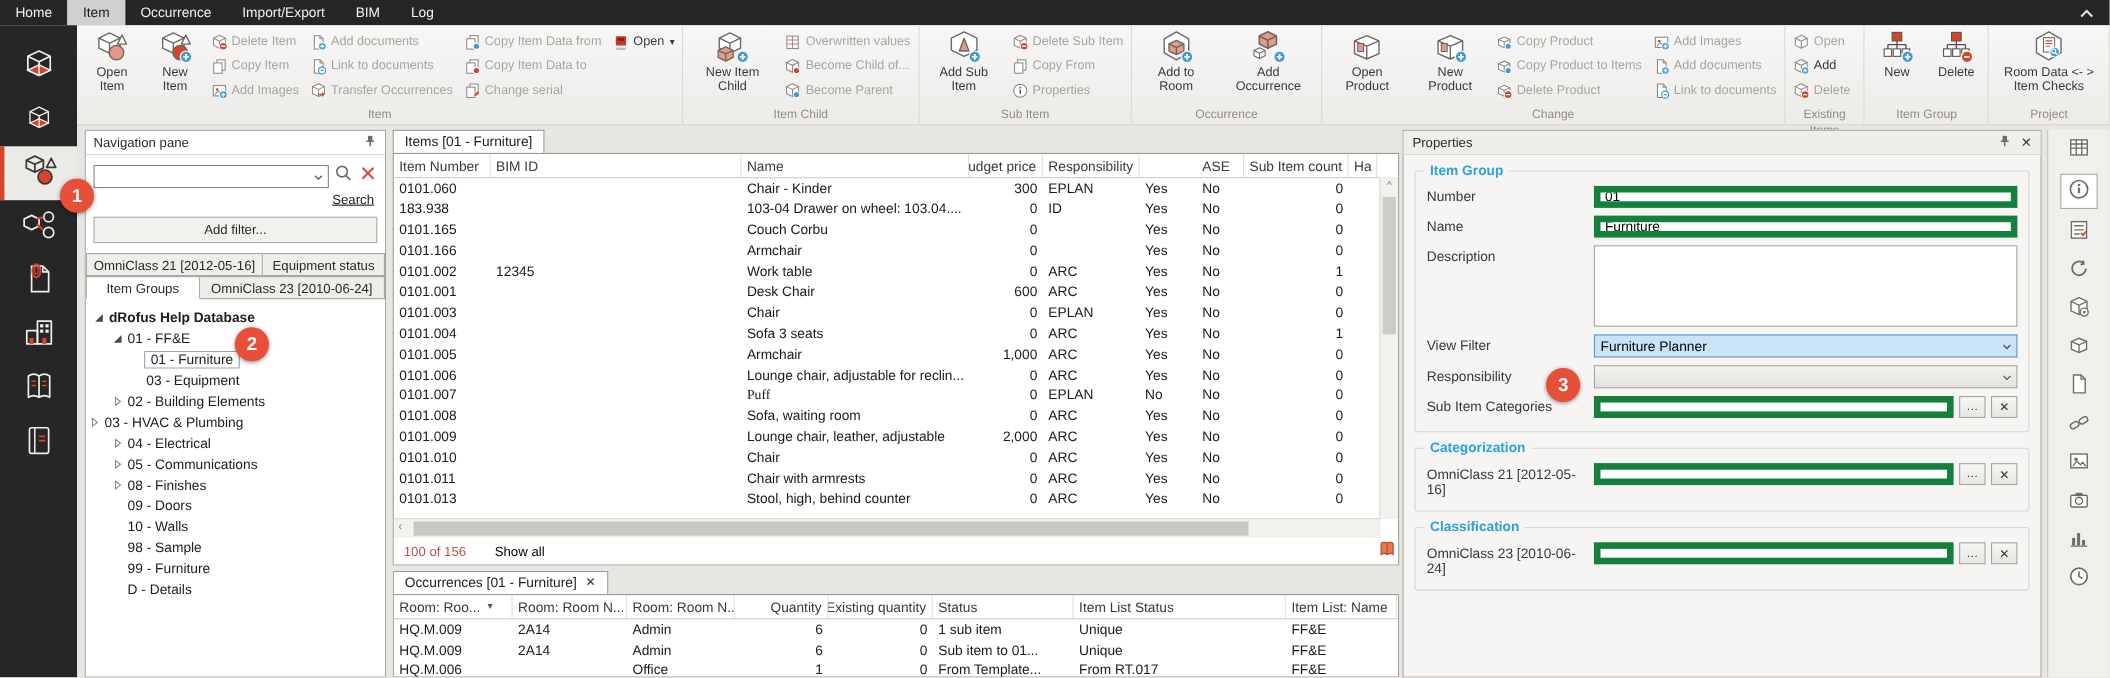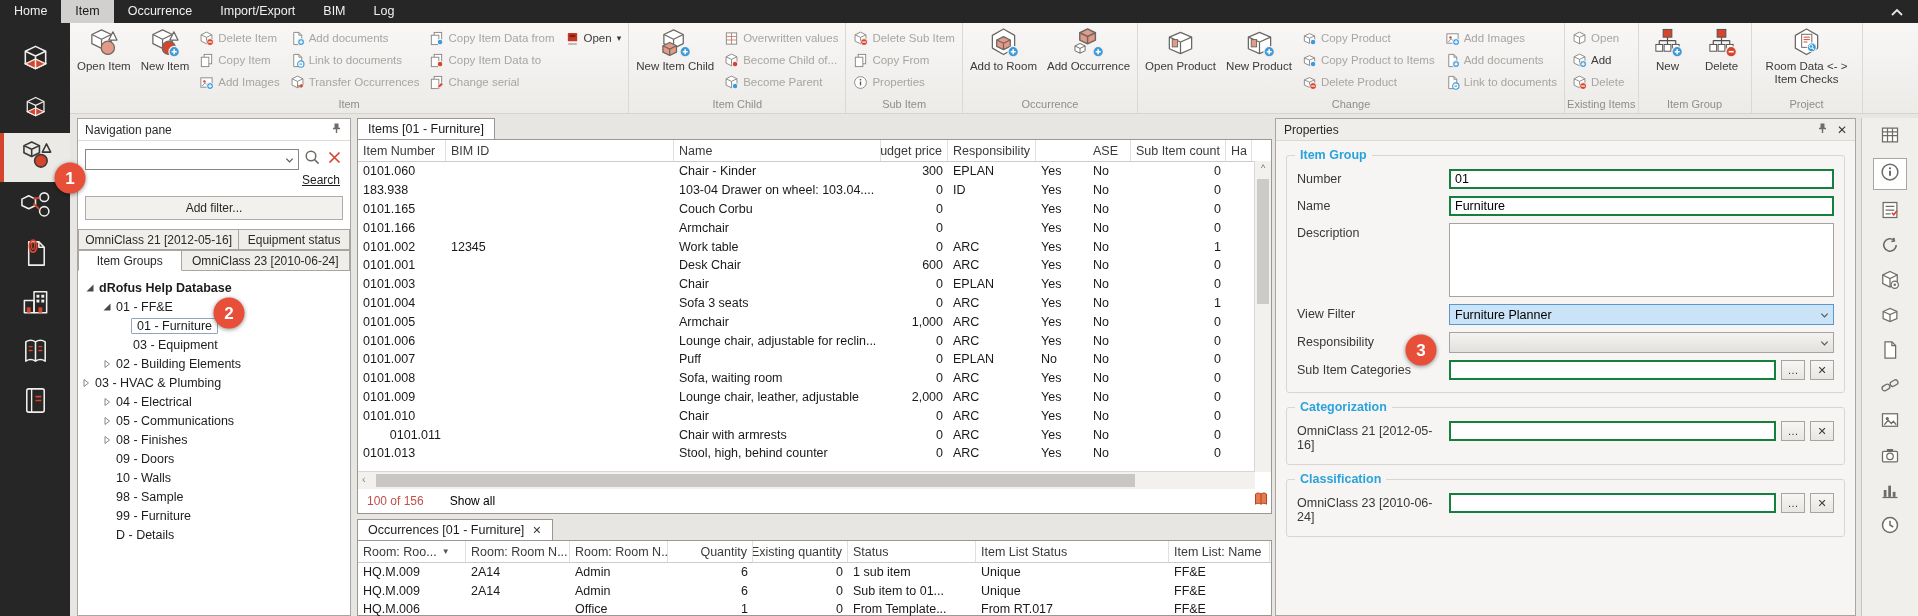--- a/index.html
+++ b/index.html
@@ -82,21 +82,21 @@
   .p-title .sp{margin-left:auto;}
   .p-title .x{font-size:12px;color:#3c3a38;}
   .p-head{display:flex;align-items:center;gap:14px;padding:11px 16px 2px;}
   .p-head .ic svg{width:36px;height:36px;}
   .p-ht{font-size:15px;font-weight:bold;color:#161616;}
   .gb{position:relative;margin:14px 10px 0;border:1px solid #d9d6d2;border-radius:3px;padding:13px 10px 5px;}
   .gl{position:absolute;top:-8px;left:8px;background:#f6f5f3;padding:0 5px;color:#2aa3dc;font-weight:bold;font-size:12.5px;}
   .fr{display:flex;align-items:flex-start;margin-bottom:7px;}
   .fl{width:152px;min-width:152px;font-size:12.5px;color:#3a3835;padding-top:3px;}
   .fc{flex:1;display:flex;gap:5px;align-items:flex-start;}
-  .txt{flex:1;height:20px;border:2px solid #15803d;background:#fff;font:12.5px "Liberation Sans",sans-serif;padding:0 4px;box-sizing:border-box;min-width:0;}
+  .txt{flex:1;height:20px;border:6px solid #15803d;background:#fff;font:12.5px "Liberation Sans",sans-serif;padding:0 4px;box-sizing:border-box;min-width:0;}
   .ta{flex:1;height:74px;border:1px solid #a7a4a0;background:#fff;resize:none;font:12.5px "Liberation Sans",sans-serif;box-sizing:border-box;}
   .combo{flex:1;height:21px;border:1px solid #a7a4a0;background:#fff;display:flex;align-items:center;padding:0 5px;font-size:12.5px;box-sizing:border-box;position:relative;}
   .combo .chev{position:absolute;right:4px;top:6px;}
   .combo.hl{background:#cbe3f7;border-color:#5a97cc;}
   .combo.gray{background:linear-gradient(#f4f3f1,#e3e1de);}
   .pbtn{width:24px;height:20px;border:1px solid #a7a4a0;background:linear-gradient(#f7f6f4,#e8e6e2);font-size:11px;color:#3c3a38;display:flex;align-items:center;justify-content:center;box-sizing:border-box;}
   
   .rstrip{position:absolute;left:1861px;top:118px;width:57px;height:498px;background:#f1efec;border-left:1px solid #c8c5c0;box-sizing:border-box;display:flex;flex-direction:column;align-items:center;padding-top:5px;gap:8px;}
   .rsitem{width:32px;height:27px;display:flex;align-items:center;justify-content:center;color:#6f6c68;}
   .rsitem svg{width:20px;height:20px;}
@@ -312,20 +312,31 @@
                 </svg>
               </span>
               <span class="slbl">Become Parent</span>
             </div>
           </div>
         </div>
         <div class="rg-label">Item Child</div>
       </div>
       <div class="rg">
         <div class="rg-body">
+          <div class="bb">
+            <span class="ic">
+              <svg viewBox="0 0 32 32">
+                <path d="M16 2l12 5.8v11.4L16 25 4 19.2V7.8z" fill="#fff" stroke="#6b6864" stroke-width="1.3" stroke-linejoin="round"></path>
+                <path d="M16 8l4.5 12h-9z" fill="#e49a87" stroke="#6b6864" stroke-width="1.3" stroke-linejoin="round"></path>
+                <circle cx="26" cy="25.5" r="5.4" fill="#3f9bd8" stroke="#f2f1ef" stroke-width="1.3"></circle>
+                <path d="M23.4 25.5h5.2M26 22.9v5.2" stroke="#fff" stroke-width="1.7" fill="none"></path>
+              </svg>
+            </span>
+            <div class="lbl">Add Sub Item</div>
+          </div>
           <div class="sc">
             <div class="sb dis">
               <span class="ic">
                 <svg viewBox="0 0 16 16">
                   <path d="M8 1.2L13.8 4v6.8L8 13.6 2.2 10.8V4z" fill="#fff" stroke="#8a8783"></path>
                   <path d="M2.2 4L8 6.8 13.8 4M8 6.8v6.8" stroke="#8a8783" stroke-width="1" fill="none"></path>
                   <circle cx="11.8" cy="11.8" r="3.7" fill="#d5452e" stroke="#fff"></circle>
                   <path d="M9.9 11.8h3.8" stroke="#fff" stroke-width="1.3" fill="none"></path>
                 </svg>
               </span>
@@ -891,21 +902,21 @@
             <div class="td r" style="width: 67px;">0</div>
             <div class="td" style="width: 88px;">ARC</div>
             <div class="td" style="width: 52px;">Yes</div>
             <div class="td" style="width: 43px;">No</div>
             <div class="td r" style="width: 95px;">0</div>
             <div class="td" style="width: 26px;"></div>
           </div>
           <div class="trw">
             <div class="td" style="width: 88px;">0101.007</div>
             <div class="td" style="width: 228px;"></div>
-            <div class="td" style="width: 207px;">Puff</div>
+            <div class="td" style="width: 207px; font-family: Liberation Serif, serif;">Puff</div>
             <div class="td r" style="width: 67px;">0</div>
             <div class="td" style="width: 88px;">EPLAN</div>
             <div class="td" style="width: 52px;">No</div>
             <div class="td" style="width: 43px;">No</div>
             <div class="td r" style="width: 95px;">0</div>
             <div class="td" style="width: 26px;"></div>
           </div>
           <div class="trw">
             <div class="td" style="width: 88px;">0101.008</div>
             <div class="td" style="width: 228px;"></div>
@@ -933,21 +944,21 @@
             <div class="td" style="width: 228px;"></div>
             <div class="td" style="width: 207px;">Chair</div>
             <div class="td r" style="width: 67px;">0</div>
             <div class="td" style="width: 88px;">ARC</div>
             <div class="td" style="width: 52px;">Yes</div>
             <div class="td" style="width: 43px;">No</div>
             <div class="td r" style="width: 95px;">0</div>
             <div class="td" style="width: 26px;"></div>
           </div>
           <div class="trw">
-            <div class="td" style="width: 88px; text-align: right;">0101.011</div>
+            <div class="td" style="width: 88px;">0101.011</div>
             <div class="td" style="width: 228px;"></div>
             <div class="td" style="width: 207px;">Chair with armrests</div>
             <div class="td r" style="width: 67px;">0</div>
             <div class="td" style="width: 88px;">ARC</div>
             <div class="td" style="width: 52px;">Yes</div>
             <div class="td" style="width: 43px;">No</div>
             <div class="td r" style="width: 95px;">0</div>
             <div class="td" style="width: 26px;"></div>
           </div>
           <div class="trw">

